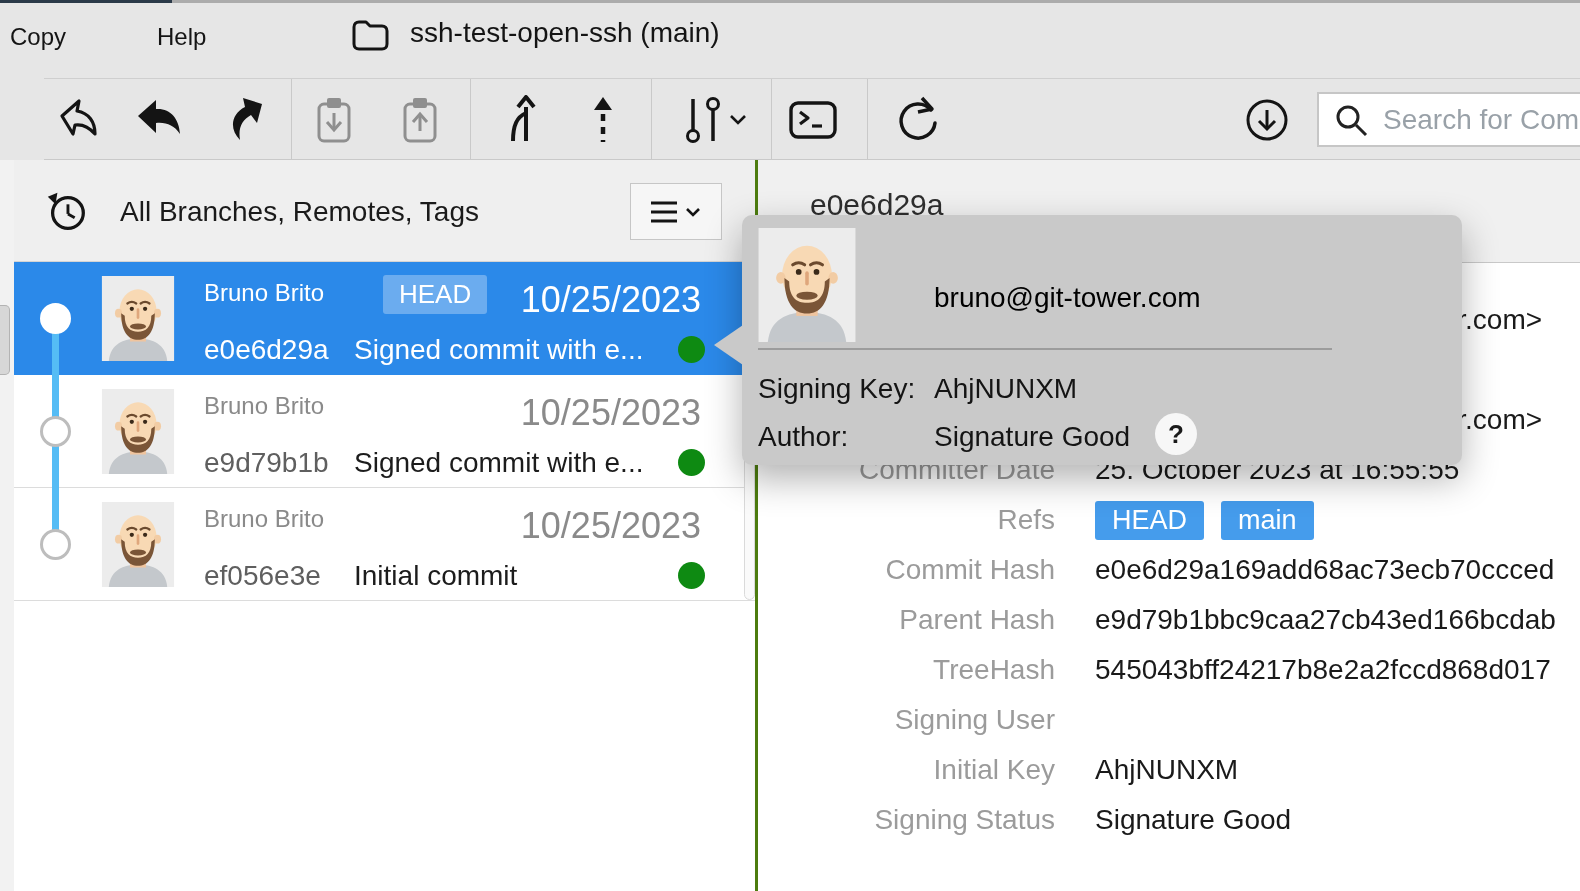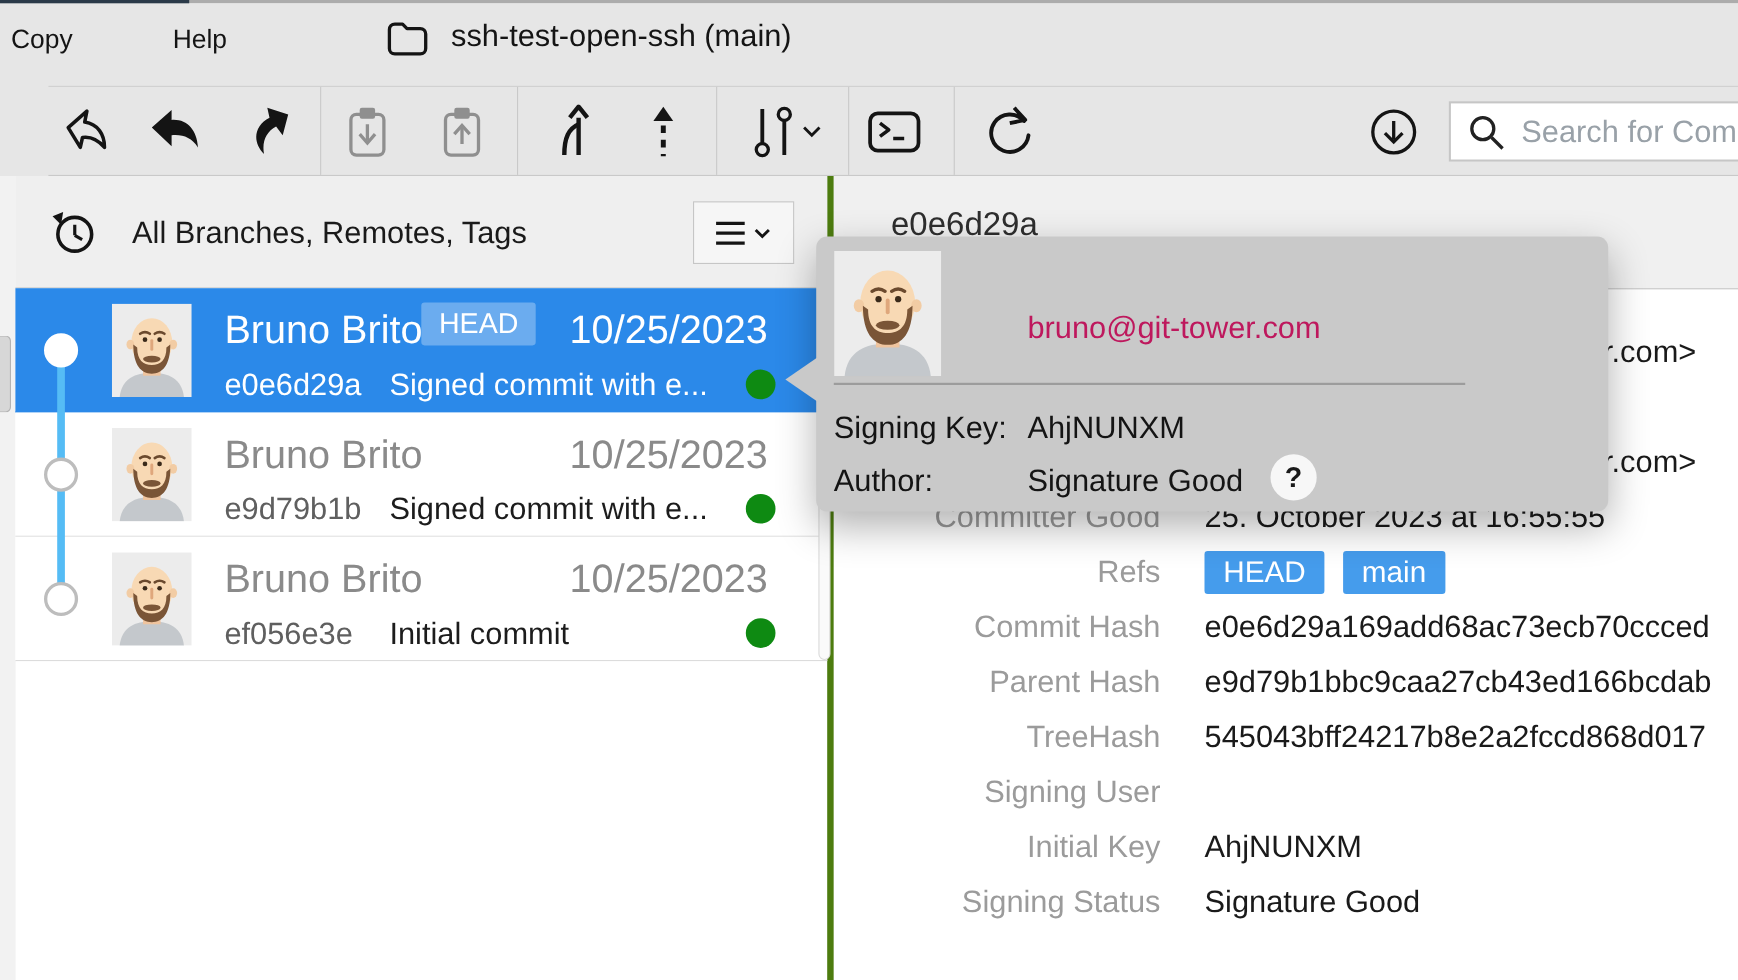--- a/index.html
+++ b/index.html
@@ -25,34 +25,34 @@
   .tbtn { position: absolute; top: 16px; width: 50px; height: 50px; display: flex; align-items: center; justify-content: center; }
   .search-box { position: absolute; top: 13px; left: 1273px; width: 330px; height: 55px; background: #FFFFFF; border: 2px solid #C6C6C6; display: flex; align-items: center; padding-left: 14px; gap: 14px; }
   .search-input { border: none; outline: none; font-size: 28px; color: #333; width: 240px; font-family: "Liberation Sans", sans-serif; background: transparent; }
   .search-input::placeholder { color: #99A1A8; }
 
   
   .left-strip { position: absolute; top: 160px; left: 0; width: 14px; height: 731px; background: #F2F2F2; }
   .edge-nub { position: absolute; top: 305px; left: 0; width: 10px; height: 70px; background: #D7D7D7; border: 1px solid #B3B3B3; border-left: none; border-radius: 0 5px 5px 0; }
 
   
-  .sidebar { position: absolute; top: 160px; left: 14px; width: 744px; height: 731px; background: #FFFFFF; border-right: 6px solid #4d7c0f; text-align: right; }
+  .sidebar { position: absolute; top: 160px; left: 14px; width: 744px; height: 731px; background: #FFFFFF; border-right: 3px solid #4d7c0f; text-align: right; }
   .sidebar-header { position: relative; height: 102px; background: #EFEFEF; border-bottom: 1px solid #D4D4D4; }
   .history-ic { position: absolute; left: 29px; top: 28px; }
   .sidebar-header-label { position: absolute; left: 106px; top: 36px; font-size: 28px; color: #1A1A1A; }
   .filter-btn { position: absolute; left: 616px; top: 23px; width: 92px; height: 57px; background: #F6F6F6; border: 1px solid #C6C6C6; display: flex; align-items: center; justify-content: center; }
 
   .commit-list { position: relative; }
   .graph-line { position: absolute; left: 38px; top: 56px; width: 7px; height: 229px; background: #55BCF5; z-index: 1; }
   .commit-row { position: relative; height: 113px; border-bottom: 1px solid #DCDCDC; background: #FFFFFF; }
   .commit-row.selected { background: #2B89E9; border-bottom-color: #2B89E9; }
   .node { position: absolute; left: 26px; top: 41px; width: 31px; height: 31px; border-radius: 50%; background: #FFFFFF; border: 3px solid #BDBDBD; z-index: 2; }
   .commit-row.selected .node { border-color: #FFFFFF; }
   .avatar-box { position: absolute; left: 83px; top: 14px; width: 82px; height: 85px; }
-  .c-name { position: absolute; left: 190px; top: 17px; font-size: 36px; color: #8A8A8A; white-space: nowrap; }
+  .c-name { position: absolute; left: 190px; top: 17px; font-size: 24px; color: #8A8A8A; white-space: nowrap; }
   .c-date { position: absolute; right: 54px; top: 17px; font-size: 36px; color: #8A8A8A; }
   .c-hash { position: absolute; left: 190px; top: 72px; font-size: 28px; color: #5F5F5F; }
   .c-msg  { position: absolute; left: 340px; top: 72px; font-size: 28px; color: #1C1C1C; white-space: nowrap; }
   .c-dot  { position: absolute; left: 664px; top: 74px; width: 27px; height: 27px; border-radius: 50%; background: #0E8A12; }
   .c-badge { position: absolute; left: 369px; top: 13px; font-size: 26px; color: #FFFFFF; background: rgba(255,255,255,0.30); padding: 4px 16px; border-radius: 3px; }
   .commit-row.selected .c-name, .commit-row.selected .c-date,
   .commit-row.selected .c-hash, .commit-row.selected .c-msg { color: #FFFFFF; }
   .sb-scroll { position: absolute; left: 730px; top: 218px; width: 11px; height: 222px; background: #FAFAFA; border: 1px solid #DADADA; border-radius: 6px; z-index: 3; }
 
   
@@ -63,21 +63,21 @@
   .detail-row { display: flex; align-items: center; height: 50px; }
   .d-label { width: 297px; text-align: right; font-size: 28px; color: #9B9B9B; flex: none; white-space: nowrap; }
   .d-value { margin-left: 40px; font-size: 28px; color: #1A1A1A; white-space: nowrap; }
   .ref-badges { margin-left: 40px; display: flex; gap: 17px; }
   .ref-badge { background: #459CEC; color: #FFFFFF; font-size: 27px; padding: 4px 17px; border-radius: 3px; }
 
   
   .tooltip { position: absolute; left: 742px; top: 215px; width: 720px; height: 250px; background: #C9C9C9; border-radius: 10px; box-shadow: 0 14px 36px rgba(0,0,0,0.30); z-index: 10; }
   .tt-arrow { position: absolute; left: -28px; top: 110px; width: 0; height: 0; border-top: 20px solid transparent; border-bottom: 20px solid transparent; border-right: 29px solid #C9C9C9; }
   .tt-avatar { position: absolute; left: 16px; top: 13px; width: 98px; height: 114px; }
-  .tt-email { position: absolute; left: 192px; top: 67px; font-size: 28px; color: #be185d; }
+  .tt-email { position: absolute; left: 192px; top: 67px; font-size: 28px; color: #000000; }
   .tt-divider { position: absolute; left: 16px; top: 133px; width: 574px; height: 2px; background: #9C9C9C; }
   .tt-key-label { position: absolute; left: 16px; top: 158px; font-size: 28px; color: #141414; }
   .tt-key-value { position: absolute; left: 192px; top: 158px; font-size: 28px; color: #141414; }
   .tt-status-label { position: absolute; left: 16px; top: 206px; font-size: 28px; color: #141414; }
   .tt-status-value { position: absolute; left: 192px; top: 206px; font-size: 28px; color: #141414; }
   .tt-help { position: absolute; left: 413px; top: 198px; width: 42px; height: 42px; border-radius: 50%; background: #F7F7F7; color: #1A1A1A; font-size: 26px; font-weight: bold; display: flex; align-items: center; justify-content: center; }
 
   svg { display: block; }
 </style>
 </head>
@@ -296,21 +296,21 @@
       </div>
       <div class="detail-row">
         <div class="d-label">Author Date</div>
         <div class="d-value">25. October 2023 at 16:55:55</div>
       </div>
       <div class="detail-row">
         <div class="d-label">Committer</div>
         <div class="d-value">Bruno Brito &lt;bruno@git-tower.com&gt;</div>
       </div>
       <div class="detail-row">
-        <div class="d-label">Committer Good</div>
+        <div class="d-label">Committer Date</div>
         <div class="d-value">25. October 2023 at 16:55:55</div>
       </div>
       <div class="detail-row">
         <div class="d-label">Refs</div>
         <div class="ref-badges">
           <span class="ref-badge">HEAD</span>
           <span class="ref-badge">main</span>
         </div>
       </div>
       <div class="detail-row">

